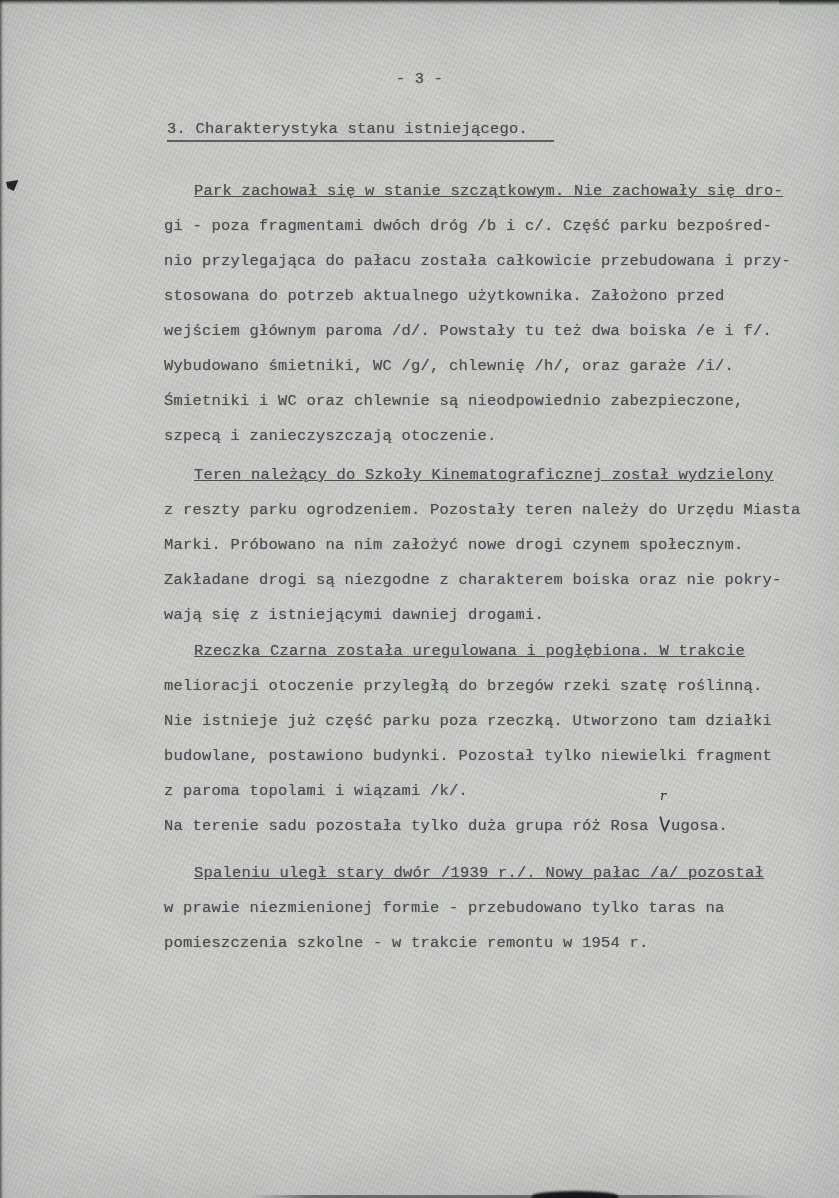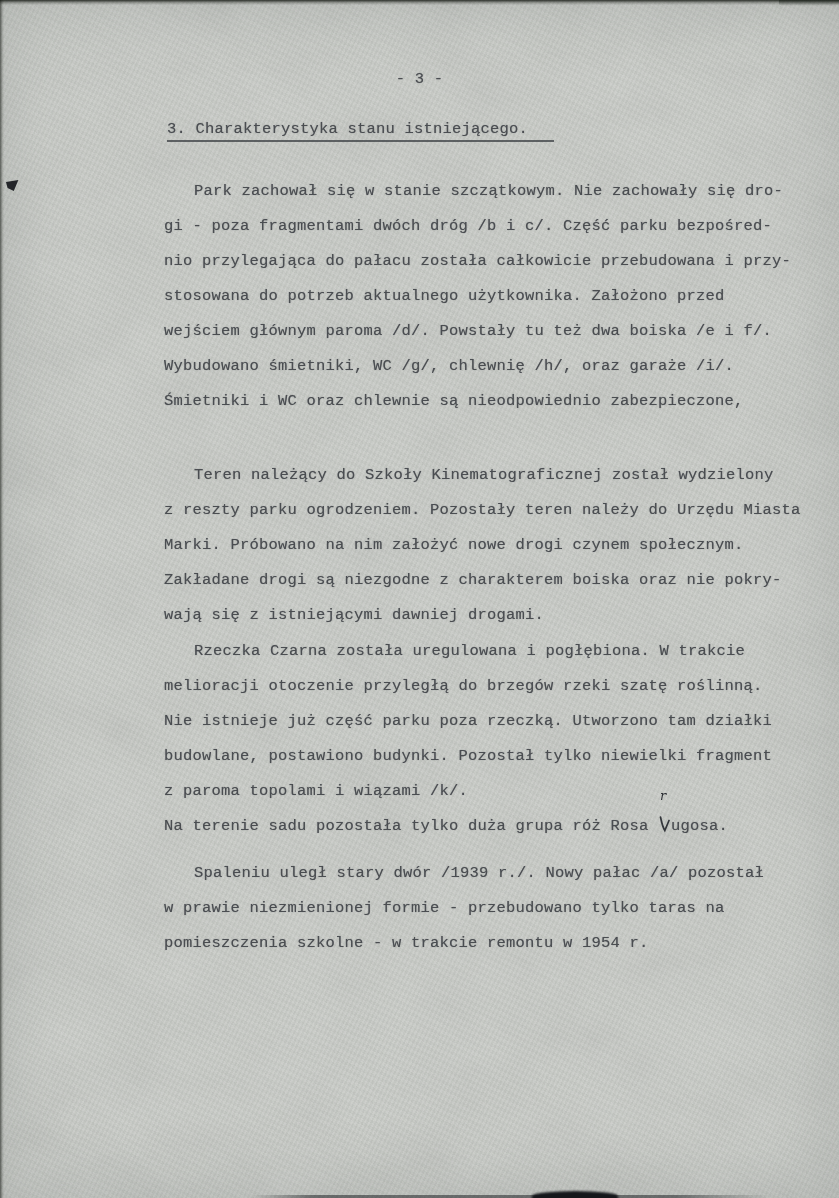--- a/index.html
+++ b/index.html
@@ -27,21 +27,21 @@
     border-bottom:2px solid rgba(58,61,66,0.75);
     text-align:center;
   }
   .para{position:absolute;left:164px;width:660px;filter:blur(0.24px);}
   .line{
     position:relative;
     height:35px;line-height:35px;
     font-size:15.5px;letter-spacing:0.2px;
     white-space:pre;
   }
-  .line.indent{padding-left:30px;}
+  .line.indent{padding-left:30px;text-decoration:underline;}
   
   .hw-wrap{display:inline-block;position:relative;width:13px;height:16px;vertical-align:-2px;}
   .hw-r{
     position:absolute;top:-26px;left:2px;
     font-family:"DejaVu Serif",serif;font-style:italic;
     font-size:13px;color:#2e3136;text-shadow:none;line-height:12px;
   }
   .hw-stroke{position:absolute;bottom:-1px;left:0;}
   
   .edge-top{position:absolute;top:0;left:0;right:0;height:5px;
@@ -97,20 +97,21 @@
   </div>
 
   <div class="para ink" style="top:174px">
     <div class="line indent">Park zachował się w stanie szczątkowym. Nie zachowały się dro-</div>
     <div class="line">gi - poza fragmentami dwóch dróg /b i c/. Część parku bezpośred-</div>
     <div class="line">nio przylegająca do pałacu została całkowicie przebudowana i przy-</div>
     <div class="line">stosowana do potrzeb aktualnego użytkownika. Założono przed</div>
     <div class="line">wejściem głównym paroma /d/. Powstały tu też dwa boiska /e i f/.</div>
     <div class="line">Wybudowano śmietniki, WC /g/, chlewnię /h/, oraz garaże /i/.</div>
     <div class="line">Śmietniki i WC oraz chlewnie są nieodpowiednio zabezpieczone,</div>
+    <div class="line">szpecą i zanieczyszczają otoczenie.</div>
   </div>
 
   <div class="para ink" style="top:458px">
     <div class="line indent">Teren należący do Szkoły Kinematograficznej został wydzielony</div>
     <div class="line">z reszty parku ogrodzeniem. Pozostały teren należy do Urzędu Miasta</div>
     <div class="line">Marki. Próbowano na nim założyć nowe drogi czynem społecznym.</div>
     <div class="line">Zakładane drogi są niezgodne z charakterem boiska oraz nie pokry-</div>
     <div class="line">wają się z istniejącymi dawniej drogami.</div>
   </div>
 

